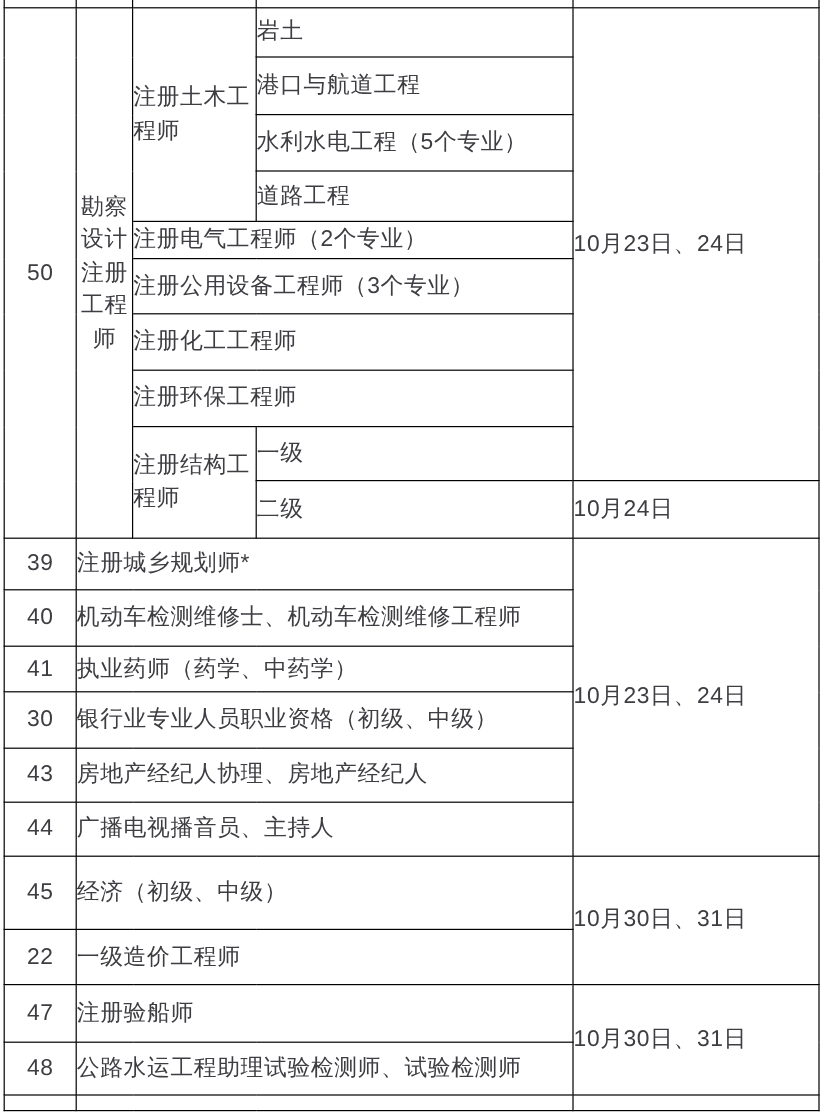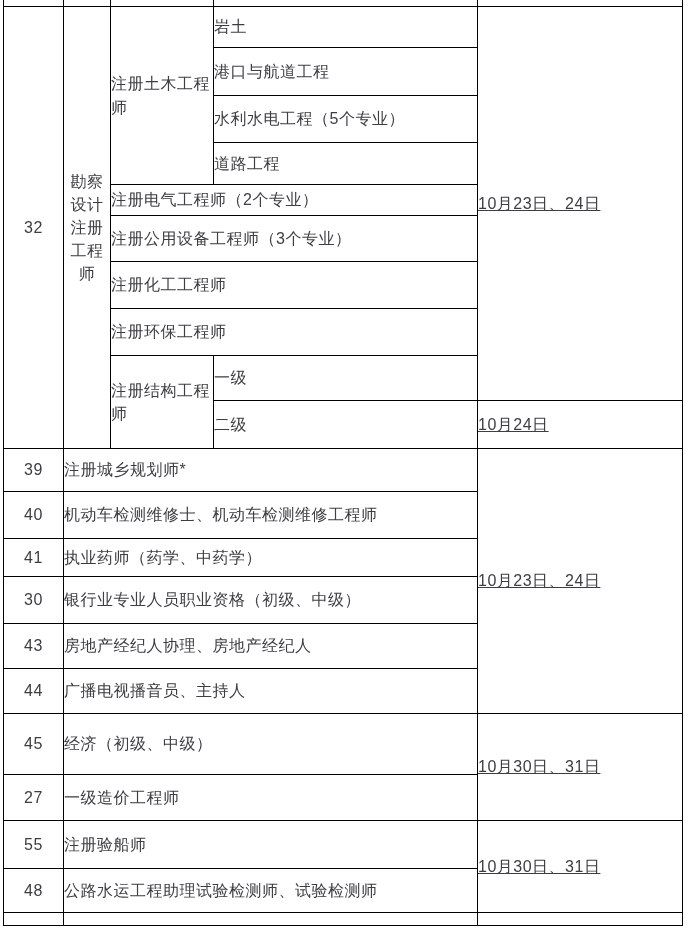--- a/index.html
+++ b/index.html
@@ -20,35 +20,35 @@
     left: 3px;
     top: 0;
   }
   table.sched {
     border-collapse: collapse;
     table-layout: fixed;
     width: 679px;
   }
   table.sched td {
     border: 1px solid #000000;
-    font-size: 16px;
+    font-size: 19px;
     letter-spacing: 0.5px;
     color: #3d3d42;
     padding: 0;
     vertical-align: middle;
     overflow: hidden;
     line-height: 1.45;
   }
   
   tr.partial-top td { border-top: none; height: 6px; }
   tr.partial-bottom td { height: 12px; }
 
   td.num { text-align: center; }
   td.name { padding-left: 8px; padding-right: 2px; }
-  td.date { padding-left: 9px; text-decoration: underline; }
+  td.date { padding-left: 9px; }
   td.cat {
     text-align: center;
     line-height: 38px;
     padding: 0 6px;
   }
   .red { color: #fe2016; }
   .dark { color: #3d3d42; }
 </style>
 </head>
 <body>
@@ -67,21 +67,21 @@
       <tbody>
           <tr class="partial-top">
         <td></td>
         <td></td>
         <td></td>
         <td></td>
         <td></td>
       </tr>
 
       <tr style="height:41px">
-        <td class="num dark" rowspan="10">32</td>
+        <td class="num dark" rowspan="10">50</td>
         <td class="cat red" rowspan="10">勘察设计注册工程师</td>
         <td class="name red" rowspan="4">注册土木工程师</td>
         <td class="name red">岩土</td>
         <td class="date dark" rowspan="9">10月23日、24日</td>
       </tr>
       <tr style="height:48px">
         <td class="name red">港口与航道工程</td>
       </tr>
       <tr style="height:47px">
         <td class="name red">水利水电工程（5个专业）</td>
@@ -135,26 +135,26 @@
         <td class="num dark">44</td>
         <td class="name dark" colspan="3">广播电视播音员、主持人</td>
       </tr>
 
       <tr style="height:61px">
         <td class="num dark">45</td>
         <td class="name dark" colspan="3">经济（初级、中级）</td>
         <td class="date dark" rowspan="2">10月30日、31日</td>
       </tr>
       <tr style="height:46px">
-        <td class="num dark">27</td>
+        <td class="num dark">22</td>
         <td class="name red" colspan="3">一级造价工程师</td>
       </tr>
 
       <tr style="height:48px">
-        <td class="num dark">55</td>
+        <td class="num dark">47</td>
         <td class="name dark" colspan="3">注册验船师</td>
         <td class="date dark" rowspan="2">10月30日、31日</td>
       </tr>
       <tr style="height:44px">
         <td class="num dark">48</td>
         <td class="name dark" colspan="3">公路水运工程助理试验检测师、试验检测师</td>
       </tr>
 
       <tr class="partial-bottom">
         <td></td>

